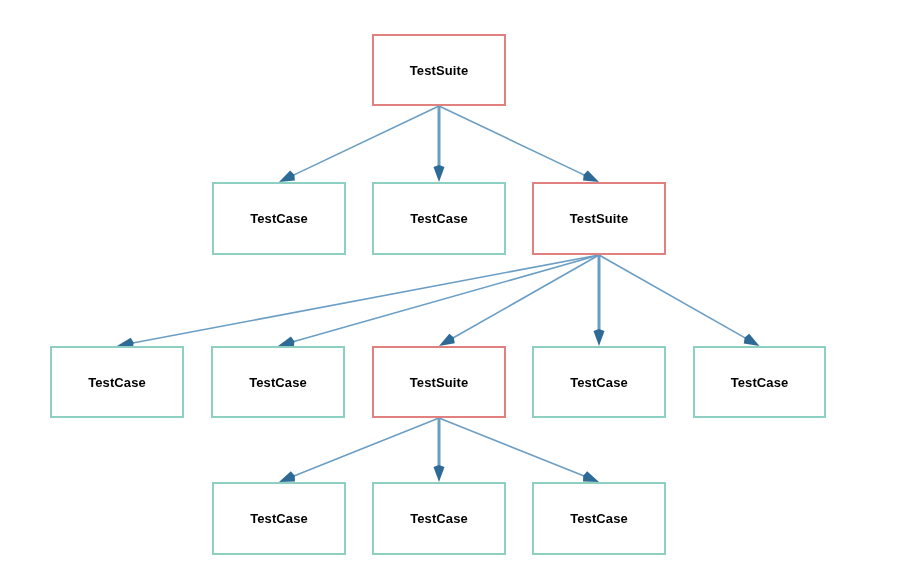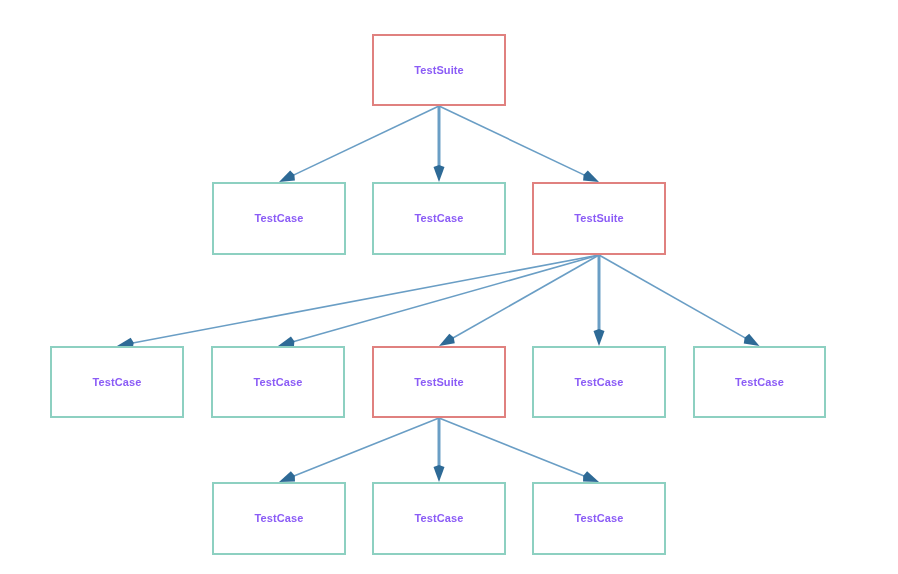--- a/index.html
+++ b/index.html
@@ -31,23 +31,23 @@
     box-sizing: border-box;
     display: flex;
     align-items: center;
     justify-content: center;
     background: #ffffff;
     border-style: solid;
     border-width: 2px;
   }
   .node .node-label {
     font-family: "Liberation Sans", sans-serif;
-    font-size: 11px;
+    font-size: 13px;
     font-weight: bold;
-    color: #8b5cf6;
+    color: #000000;
     letter-spacing: 0.1px;
     line-height: 1;
     white-space: nowrap;
     user-select: none;
   }
   .node.kind-suite {
     border-color: #e0817f;
   }
   .node.kind-case {
     border-color: #8dd0c1;

